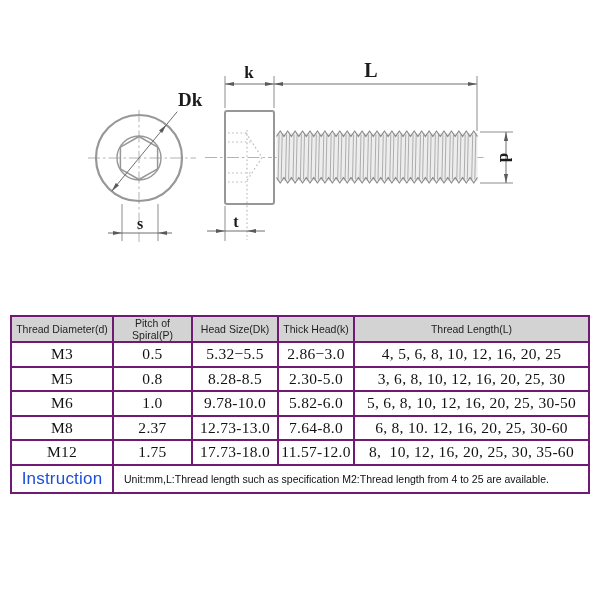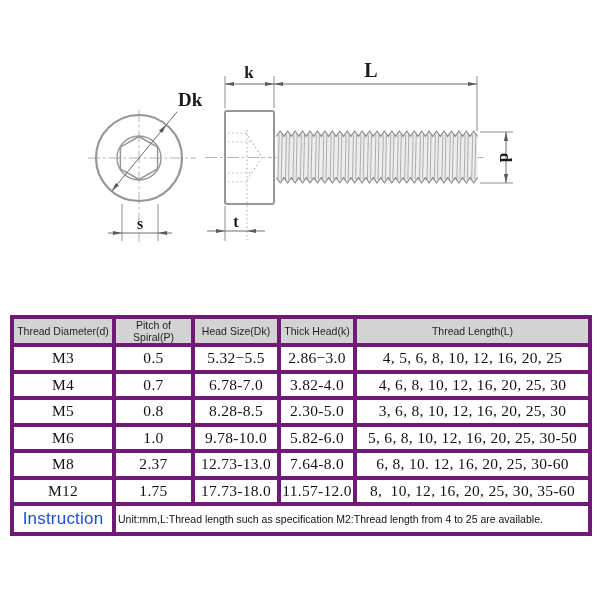--- a/index.html
+++ b/index.html
@@ -17,36 +17,36 @@
   .dot{stroke:#b6b6b6;stroke-width:1.1;stroke-dasharray:1.6 2.6;fill:none;}
   .cl{stroke:#b2b2b2;stroke-width:1;stroke-dasharray:12 3 2.5 3;fill:none;}
   .dimtext{font-family:"Liberation Serif",serif;font-weight:bold;fill:#1b1b1b;}
   .arrowhead{fill:#5a5a5a;stroke:none;}
   .threadfill{fill:#ededed;stroke:none;}
   .threadedge{fill:none;stroke:#8a8a8a;stroke-width:1.2;stroke-linejoin:round;}
   .threadcrest{fill:none;stroke:#a6a6a6;stroke-width:0.9;}
   
   .spec{position:absolute;left:10px;top:315px;}
   table{border-collapse:collapse;table-layout:fixed;width:578px;}
-  th,td{border:4px solid #701a75;text-align:center;vertical-align:middle;padding:0;overflow:hidden;}
+  th,td{border:2px solid #701a75;text-align:center;vertical-align:middle;padding:0;overflow:hidden;}
   thead th{
     background:#d3d3d3;font-size:10.5px;font-weight:400;color:#1e1e1e;height:24px;
     letter-spacing:0px;
   }
   tbody td{
     font-family:"Liberation Serif",serif;font-size:15.5px;color:#121212;
     height:22.5px;white-space:nowrap;letter-spacing:0.3px;background:#fff;
   }
   td.instr-label{
     font-family:"Liberation Sans",sans-serif;font-size:17px;color:#1d4ed8;
     height:26px;letter-spacing:0.2px;
   }
   td.instr-text{
     font-family:"Liberation Sans",sans-serif;font-size:10.5px;color:#101010;
-    text-align:left;padding-left:2px;white-space:nowrap;letter-spacing:0px;
+    text-align:left;padding-left:10px;white-space:nowrap;letter-spacing:0px;
   }
 </style>
 </head>
 <body>
 
 <svg class="diagram" viewBox="0 0 600 300" xmlns="http://www.w3.org/2000/svg">
 
   <g>
     <line class="cl" x1="88" y1="158" x2="196" y2="158"></line>
     <line class="cl" x1="139" y1="110" x2="139" y2="242"></line>
@@ -140,27 +140,20 @@
     </thead>
     <tbody>
         <tr>
           <td>M3</td>
           <td>0.5</td>
           <td>5.32−5.5</td>
           <td>2.86−3.0</td>
           <td>4, 5, 6, 8, 10, 12, 16, 20, 25</td>
         </tr>
         <tr>
-          <td>M4</td>
-          <td>0.7</td>
-          <td>6.78-7.0</td>
-          <td>3.82-4.0</td>
-          <td>4, 6, 8, 10, 12, 16, 20, 25, 30</td>
-        </tr>
-        <tr>
           <td>M5</td>
           <td>0.8</td>
           <td>8.28-8.5</td>
           <td>2.30-5.0</td>
           <td>3, 6, 8, 10, 12, 16, 20, 25, 30</td>
         </tr>
         <tr>
           <td>M6</td>
           <td>1.0</td>
           <td>9.78-10.0</td>

